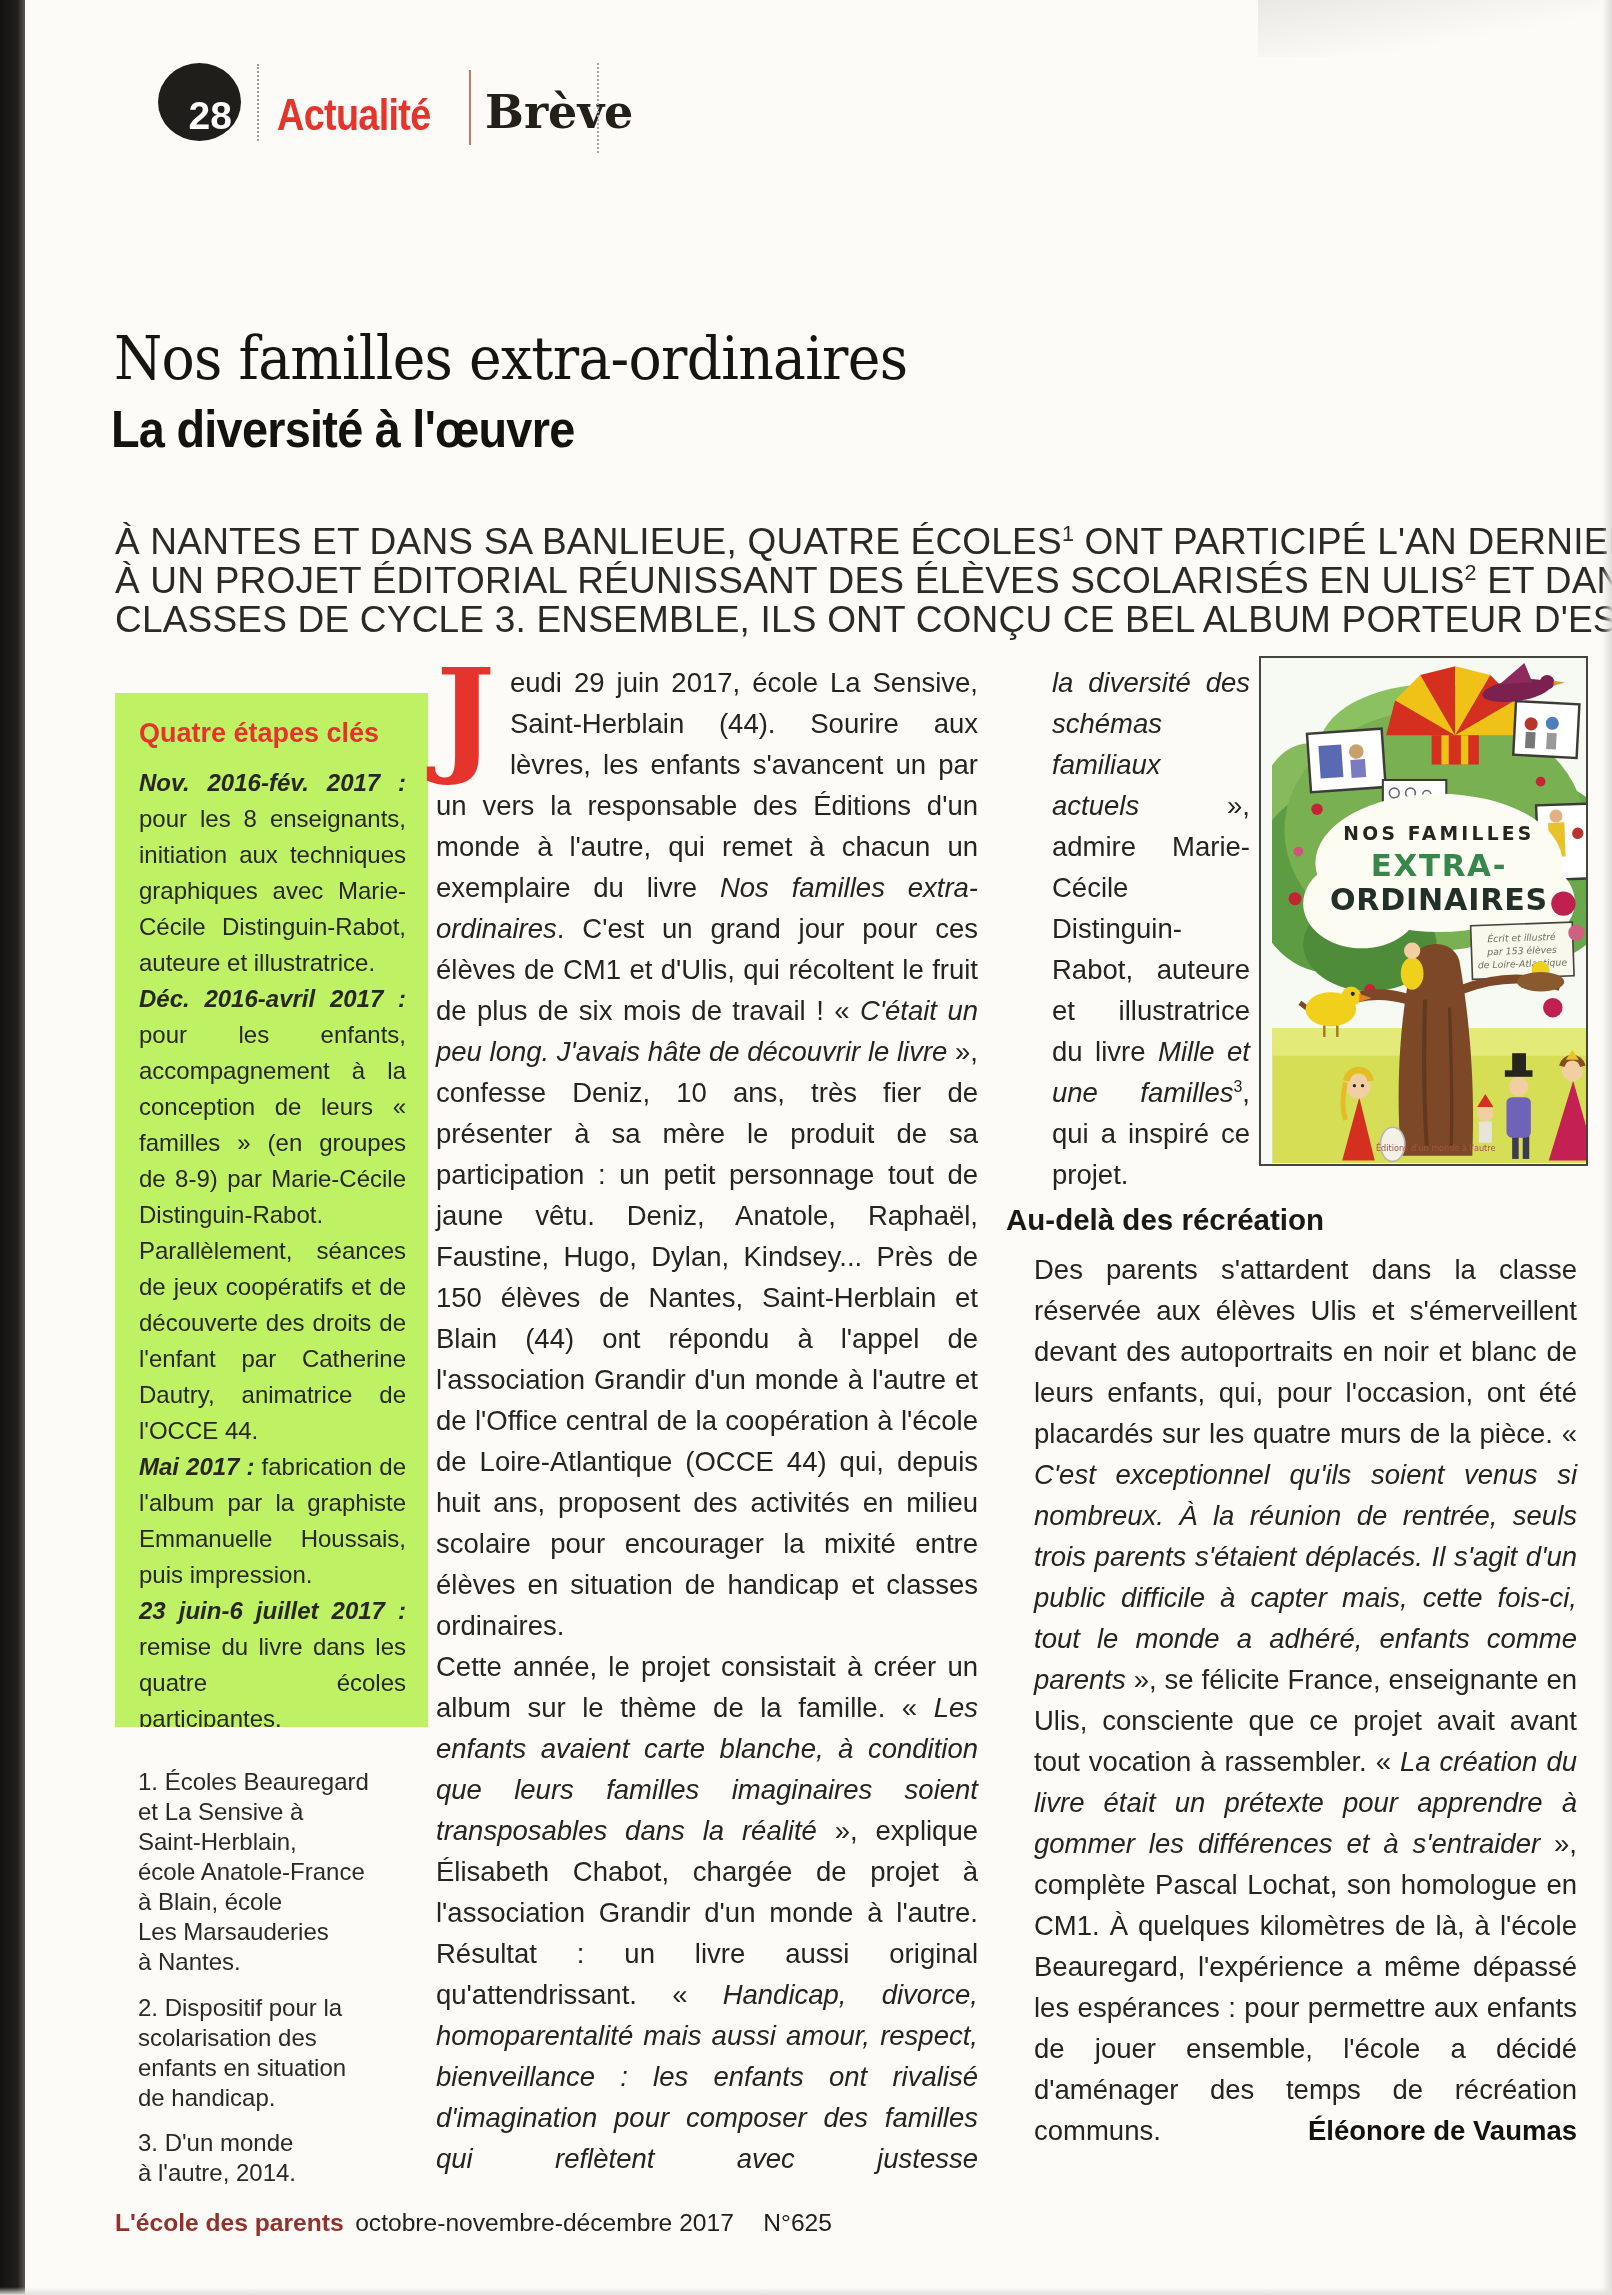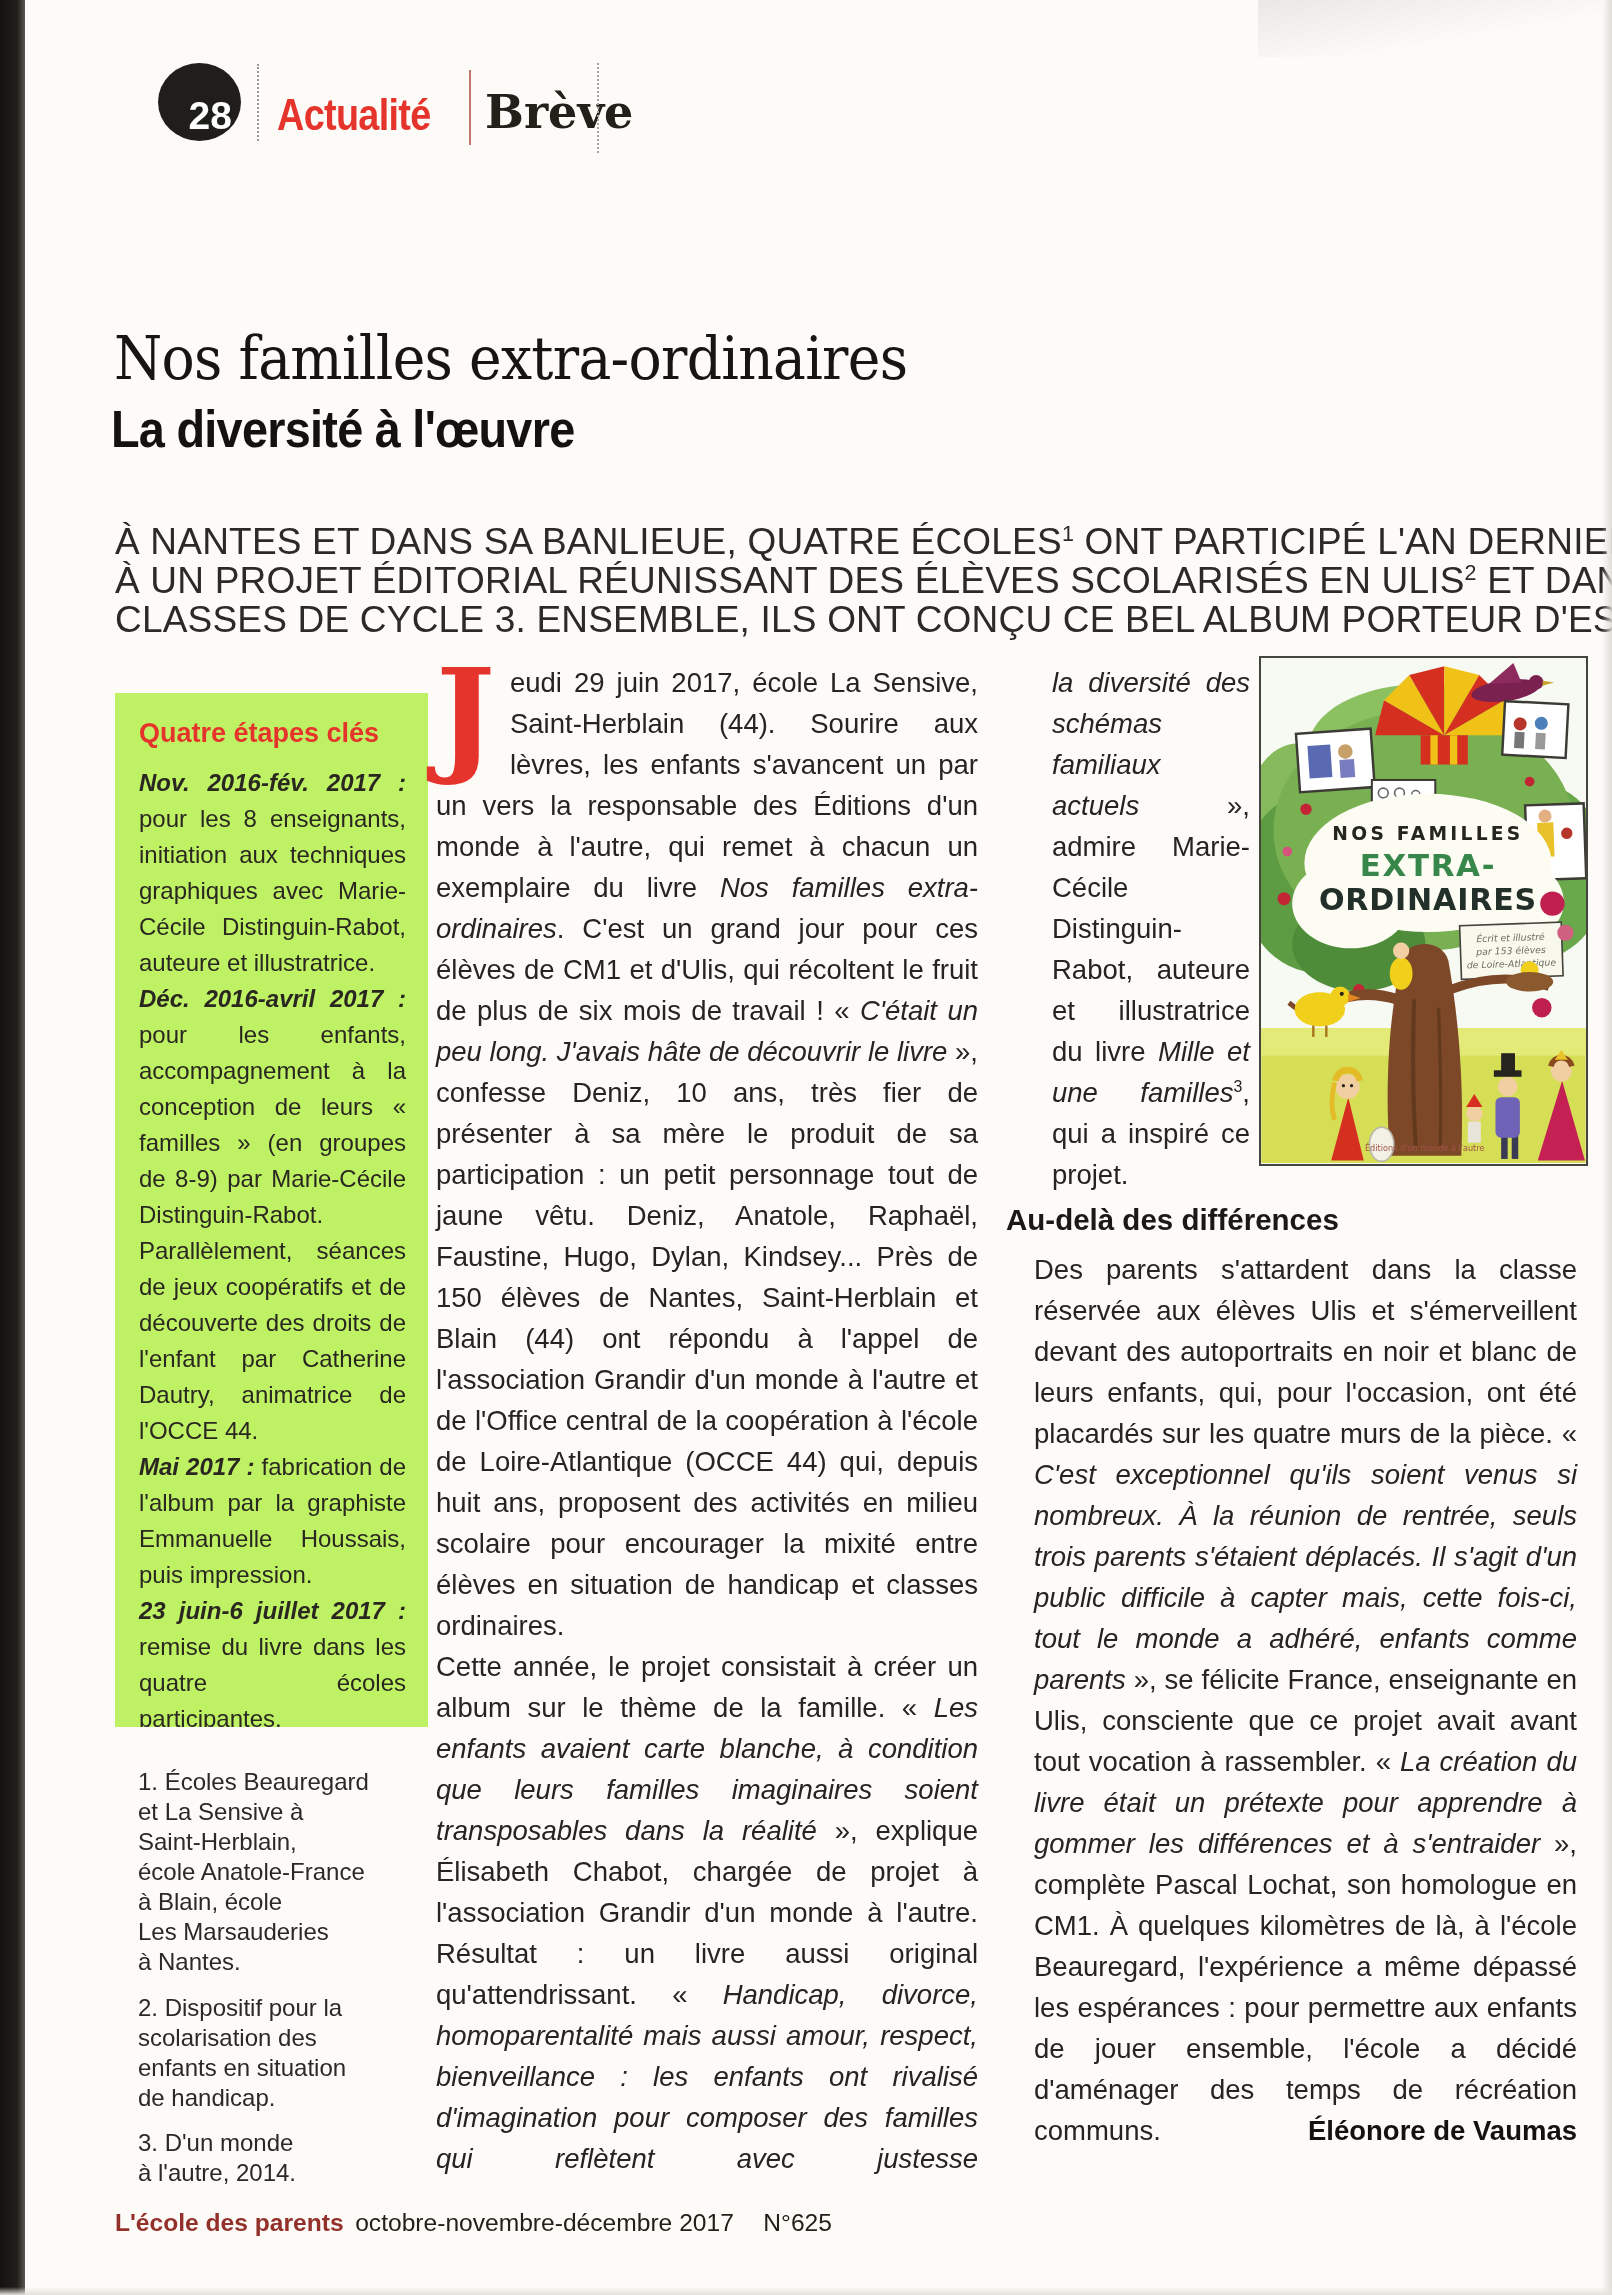--- a/index.html
+++ b/index.html
@@ -50,21 +50,21 @@
   .para{margin:0;}
   .force-last{text-align-last:justify;}
   .dropcap{float:left;font-family:"DejaVu Serif",serif;font-weight:bold;color:#e5342b;
            font-size:125px;line-height:97px;padding:4.9px 14.8px 0 0;}
   .author{float:right;font-weight:bold;color:#14120f;}
   .seg-i{font-style:italic;}
   .seg-bi{font-weight:700;font-style:italic;}
   sup{font-size:58%;line-height:0;}
   
   .book{position:absolute;left:1259px;top:656px;width:329px;height:510px;background:#f7f9f3;
-        border:2.5px solid #46443f;box-sizing:border-box;overflow:hidden;}
+        border:2.5px solid #46443f;box-sizing:border-box;overflow:hidden;padding-left:11px;}
   svg text{font-family:"DejaVu Sans",sans-serif;}
   .bk-t1{font-size:23px;letter-spacing:4px;font-weight:600;fill:#262620;}
   .bk-t2{font-size:38px;letter-spacing:2px;font-weight:700;fill:#37874b;}
   .bk-t3{font-size:37px;letter-spacing:1px;font-weight:700;fill:#23302a;}
   .bk-sub{font-size:11.5px;font-style:italic;fill:#6f6e5f;}
   .bk-imprint{font-size:10px;fill:#a3554c;}
   
   .footnotes{position:absolute;left:138px;top:1767px;width:270px;font-size:24px;line-height:30px;
              color:#2b2925;}
   .fn{margin-bottom:15.6px;}
@@ -276,21 +276,21 @@
       <g>
         <path d="M340,618 L398,618 L370,520 Z" fill="#c42054"></path>
         <circle cx="369" cy="508" r="13" fill="#f2cfa2"></circle>
         <path d="M356,502 C360,488 378,488 382,502" stroke="#8a4a1f" stroke-width="7" fill="none"></path>
         <polygon points="361,494 369,482 377,494" fill="#e9c22a"></polygon>
       </g>
       <text class="bk-imprint" x="201" y="606" text-anchor="middle">Éditions d'un monde à l'autre</text>
     </svg>
   </div>
 
-  <div class="subhead">Au-delà des différences</div>
+  <div class="subhead">Au-delà des récréation</div>
   <div class="col2b body-text">
     <span><span>Des parents s'attardent dans la classe réservée aux élèves Ulis et s'émerveillent devant des autoportraits en noir et blanc de leurs enfants, qui, pour l'occasion, ont été placardés sur les quatre murs de la pièce. « </span><span class="seg-i">C'est exceptionnel qu'ils soient venus si nombreux. À la réunion de rentrée, seuls trois parents s'étaient déplacés. Il s'agit d'un public difficile à capter mais, cette fois-ci, tout le monde a adhéré, enfants comme parents</span><span> », se félicite France, enseignante en Ulis, consciente que ce projet avait avant tout vocation à rassembler. « </span><span class="seg-i">La création du livre était un prétexte pour apprendre à gommer les différences et à s'entraider</span><span> », complète Pascal Lochat, son homologue en CM1. À quelques kilomètres de là, à l'école Beauregard, l'expérience a même dépassé les espérances : pour permettre aux enfants de jouer ensemble, l'école a décidé d'aménager des temps de récréation communs. </span></span>
     <span class="author">Éléonore de Vaumas</span>
   </div>
 
   <div class="footnotes">
     <div class="fn">
         <div>1. Écoles Beauregard</div>
         <div>et La Sensive à</div>
         <div>Saint-Herblain,</div>

